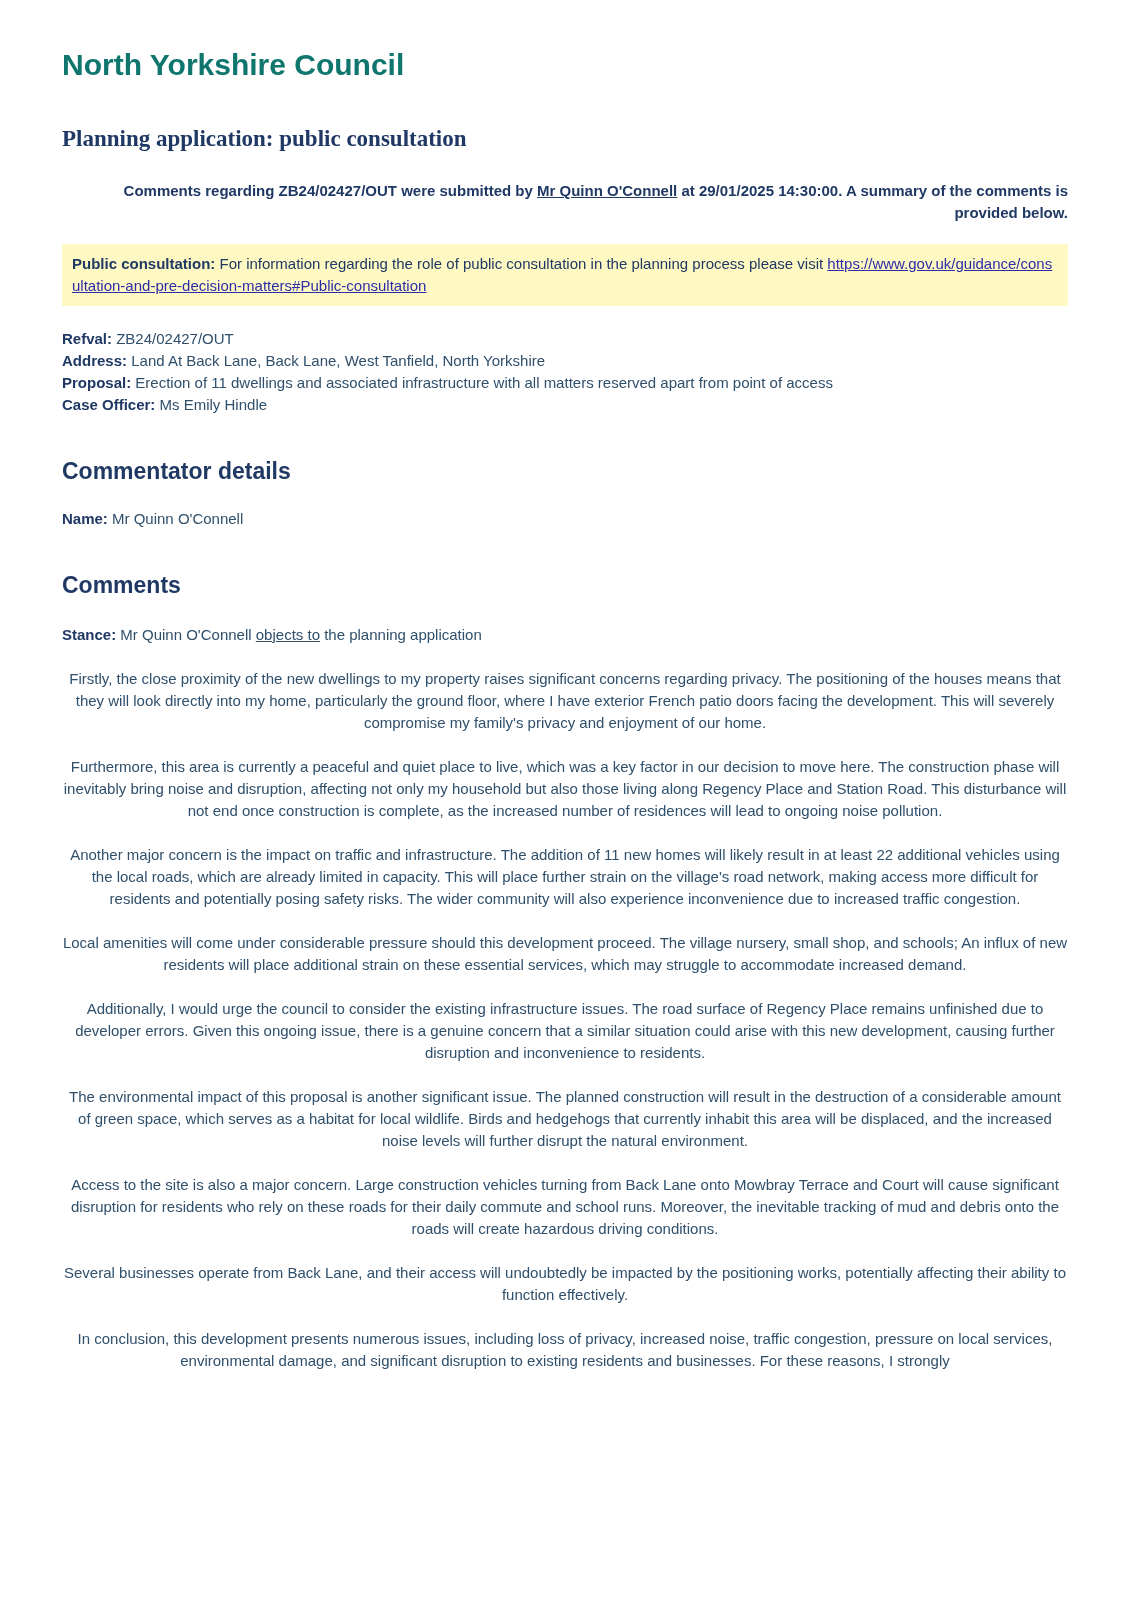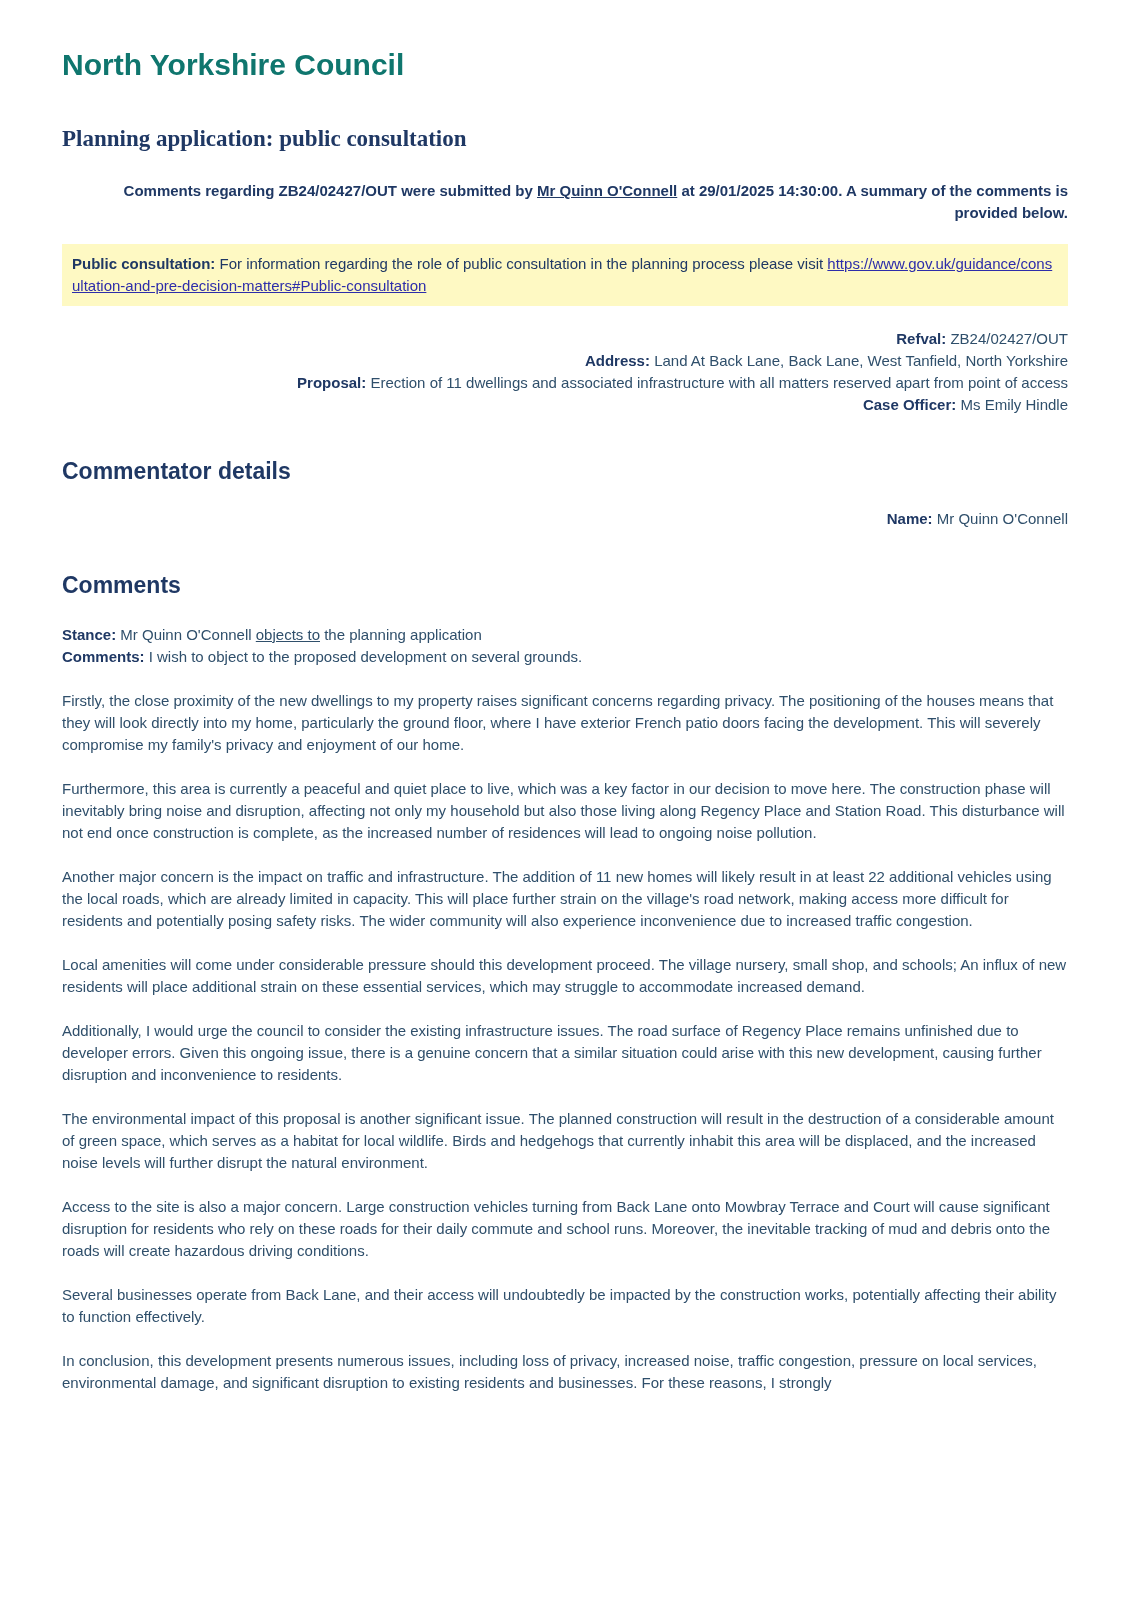--- a/index.html
+++ b/index.html
@@ -43,21 +43,20 @@
     padding: 9px 10px;
     font-size: 15px;
     line-height: 22px;
     color: #1f3864;
   }
   .notice strong { color: #1f3864; }
   .fields {
     margin-top: 22px;
     font-size: 15px;
     line-height: 22px;
-    text-align: right;
   }
   .fields strong, .stance strong { color: #1f3864; font-weight: bold; }
   .link-row {
     margin: 24px 0 0 0;
     font-size: 15px;
     line-height: 22px;
   }
   a.ext-link {
     color: #2d2daa;
     text-decoration: underline;
@@ -74,20 +73,21 @@
     font-size: 15px;
     line-height: 22px;
   }
   .underlined {
     text-decoration: underline;
   }
   .para {
     margin: 22px 0;
     font-size: 15px;
     line-height: 22px;
+    text-align: center;
   }
   .comments-body { margin-top: 0; }
 </style>
 </head>
 <body>
 
 <div class="doc">
 
   <h1>North Yorkshire Council</h1>
 
@@ -109,28 +109,27 @@
   <h2>Commentator details</h2>
 
   <div class="fields">
     <div><strong>Name:</strong> <span>Mr Quinn O'Connell</span></div>
   </div>
 
   <h2>Comments</h2>
 
   <div class="stance">
     <div><strong>Stance:</strong><span> Mr Quinn O'Connell </span><span class="underlined">objects to</span><span> the planning application</span></div>
-    <div><strong>Comments:</strong><span> I wish to object to the proposed development on several grounds.</span></div>
   </div>
 
   <div class="comments-body">
     <p class="para">Firstly, the close proximity of the new dwellings to my property raises significant concerns regarding privacy. The positioning of the houses means that they will look directly into my home, particularly the ground floor, where I have exterior French patio doors facing the development. This will severely compromise my family's privacy and enjoyment of our home.</p>
     <p class="para">Furthermore, this area is currently a peaceful and quiet place to live, which was a key factor in our decision to move here. The construction phase will inevitably bring noise and disruption, affecting not only my household but also those living along Regency Place and Station Road. This disturbance will not end once construction is complete, as the increased number of residences will lead to ongoing noise pollution.</p>
     <p class="para">Another major concern is the impact on traffic and infrastructure. The addition of 11 new homes will likely result in at least 22 additional vehicles using the local roads, which are already limited in capacity. This will place further strain on the village's road network, making access more difficult for residents and potentially posing safety risks. The wider community will also experience inconvenience due to increased traffic congestion.</p>
     <p class="para">Local amenities will come under considerable pressure should this development proceed. The village nursery, small shop, and schools; An influx of new residents will place additional strain on these essential services, which may struggle to accommodate increased demand.</p>
     <p class="para">Additionally, I would urge the council to consider the existing infrastructure issues. The road surface of Regency Place remains unfinished due to developer errors. Given this ongoing issue, there is a genuine concern that a similar situation could arise with this new development, causing further disruption and inconvenience to residents.</p>
     <p class="para">The environmental impact of this proposal is another significant issue. The planned construction will result in the destruction of a considerable amount of green space, which serves as a habitat for local wildlife. Birds and hedgehogs that currently inhabit this area will be displaced, and the increased noise levels will further disrupt the natural environment.</p>
     <p class="para">Access to the site is also a major concern. Large construction vehicles turning from Back Lane onto Mowbray Terrace and Court will cause significant disruption for residents who rely on these roads for their daily commute and school runs. Moreover, the inevitable tracking of mud and debris onto the roads will create hazardous driving conditions.</p>
-    <p class="para">Several businesses operate from Back Lane, and their access will undoubtedly be impacted by the construction works, potentially affecting their ability to function effectively.</p>
+    <p class="para">Several businesses operate from Back Lane, and their access will undoubtedly be impacted by the positioning works, potentially affecting their ability to function effectively.</p>
     <p class="para">In conclusion, this development presents numerous issues, including loss of privacy, increased noise, traffic congestion, pressure on local services, environmental damage, and significant disruption to existing residents and businesses. For these reasons, I strongly</p>
   </div>
 
 </div>
 
 </body></html>

